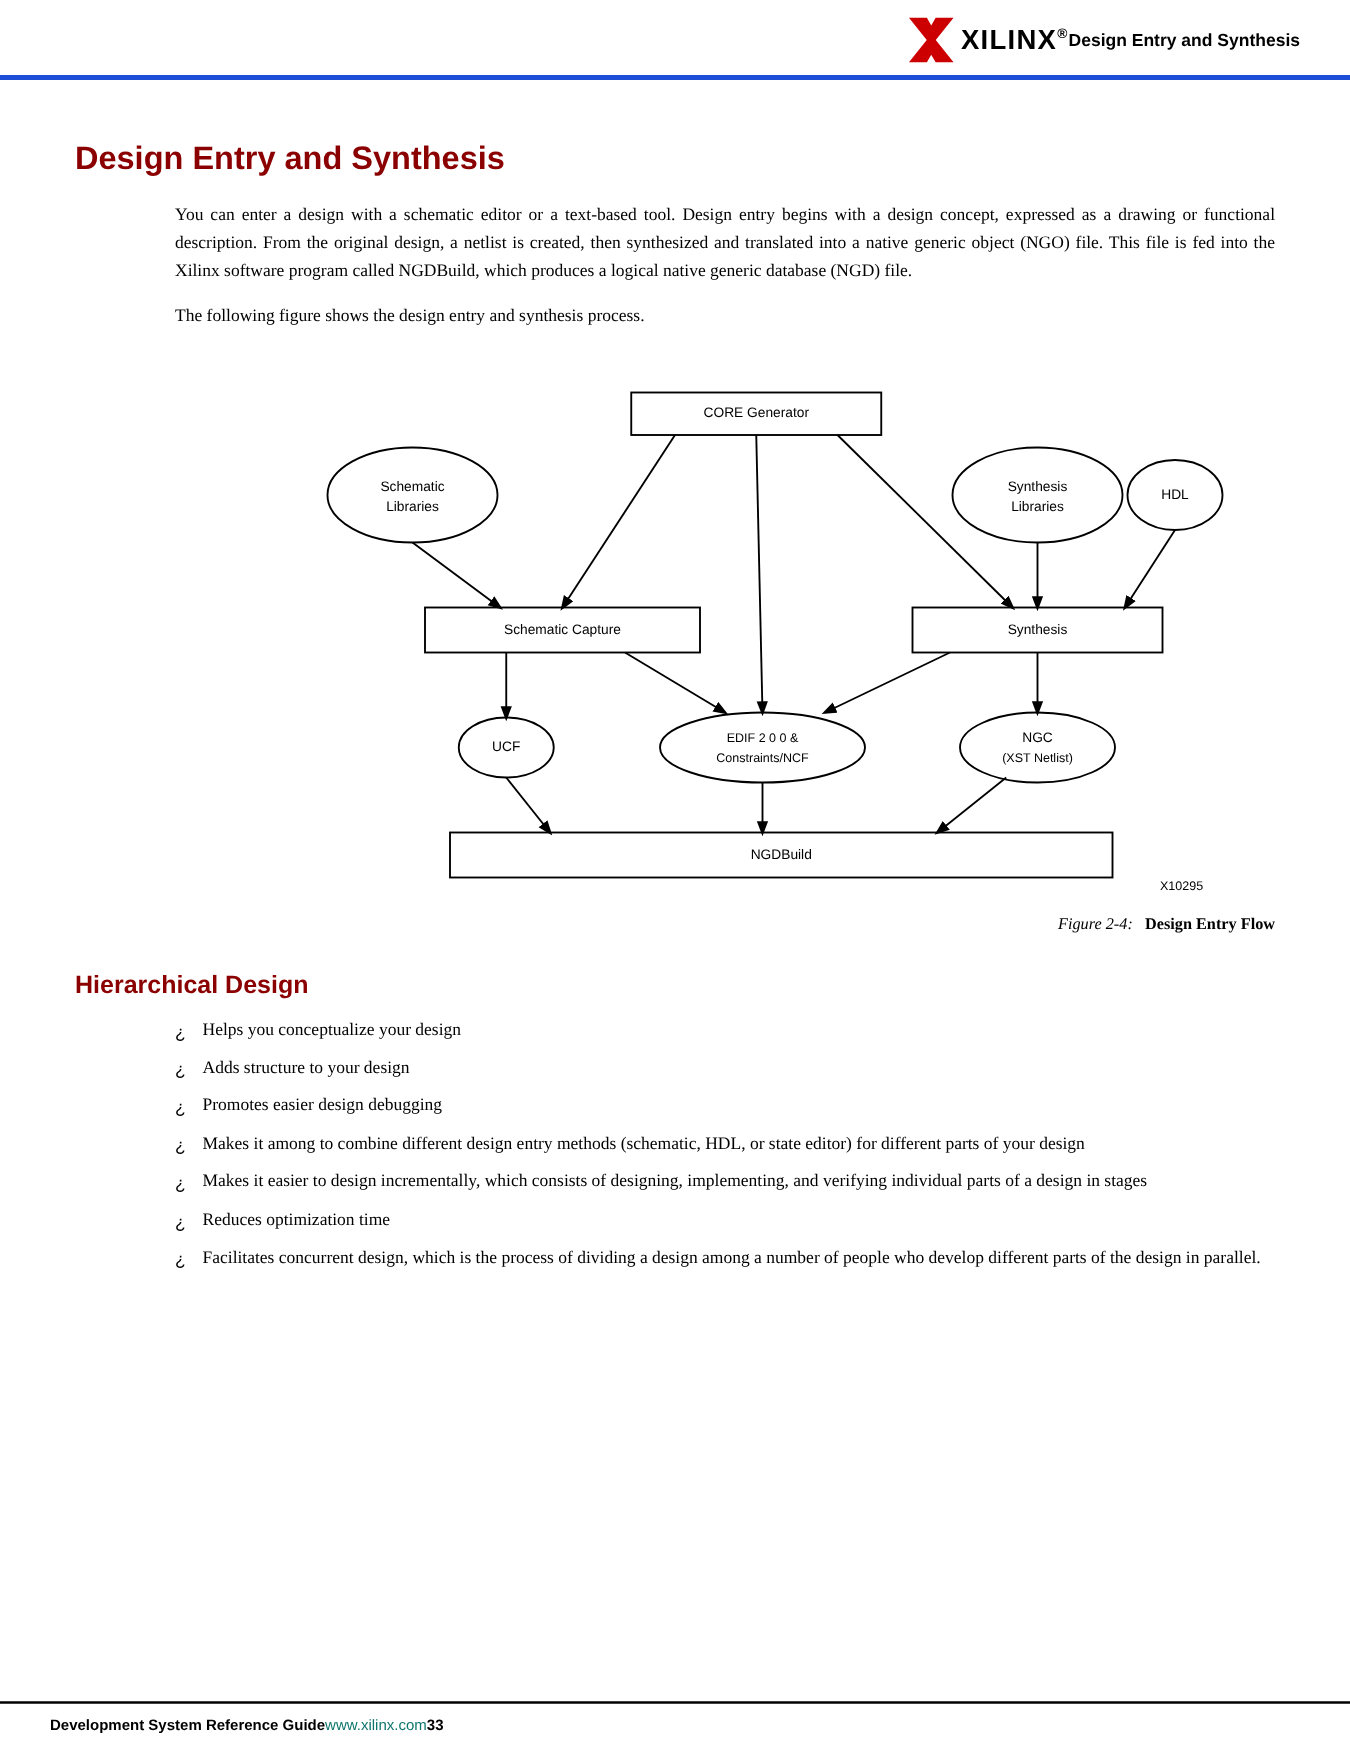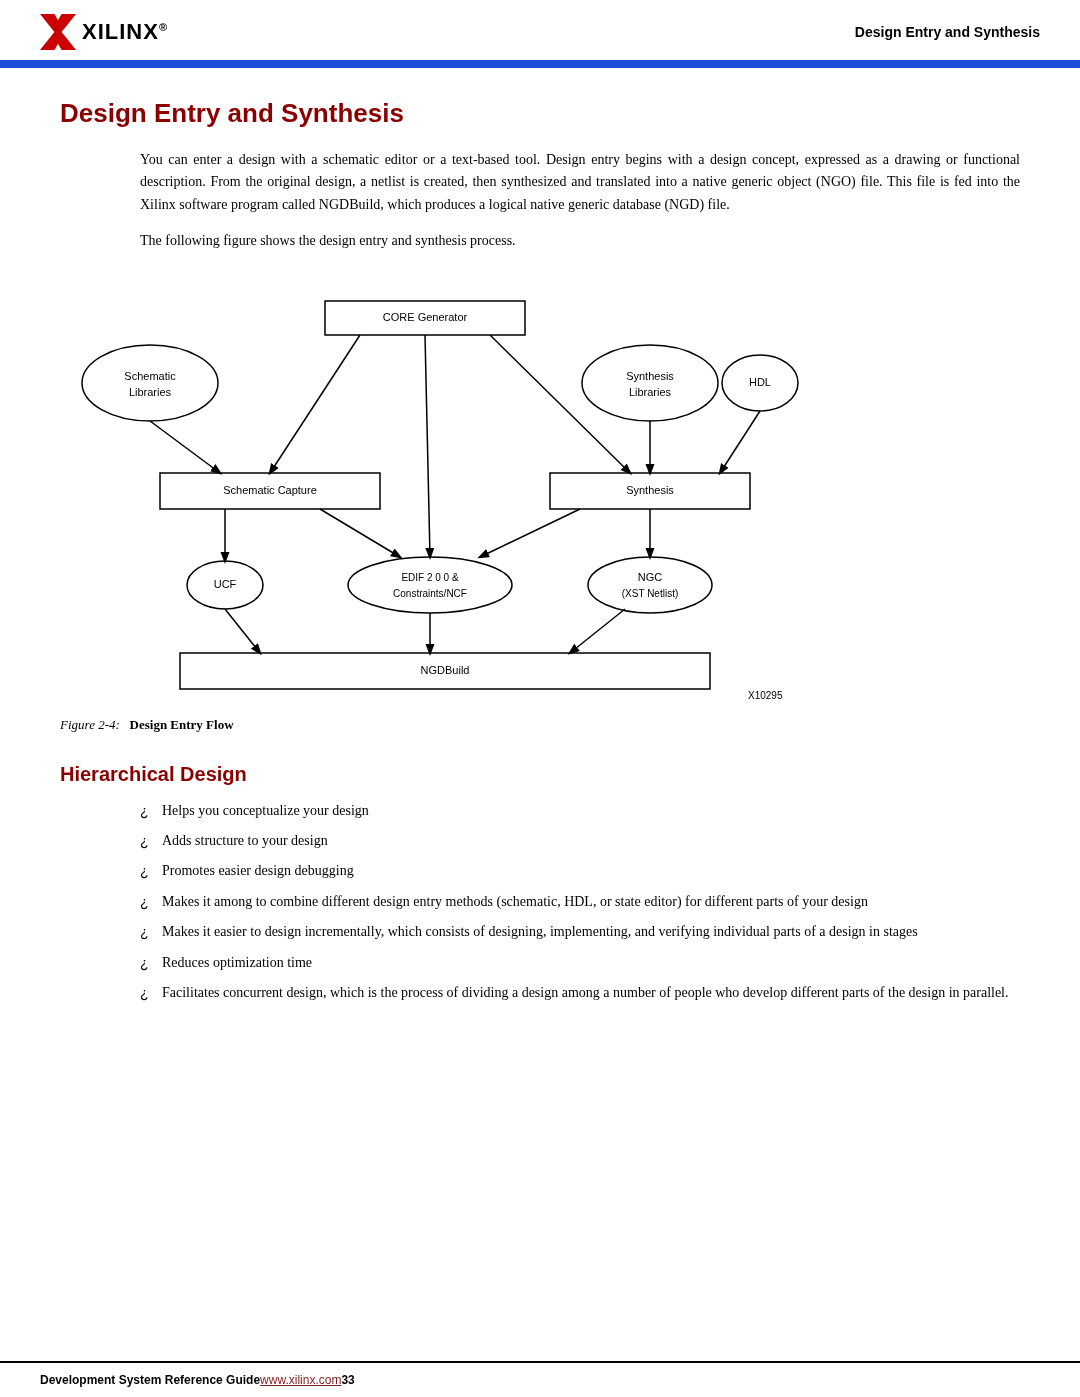--- a/index.html
+++ b/index.html
@@ -8,25 +8,25 @@
       background: #fff;
       color: #000;
       width: 1080px;
       min-height: 1397px;
       position: relative;
     }
 
     
     .page-header {
       display: flex;
-      justify-content: space-between;
+      justify-content: flex-end;
       align-items: center;
       padding: 14px 40px 10px 40px;
-      border-bottom: 8px solid #1d4ed8;
-      margin-bottom: 0;
+      border-bottom: 4px solid #1d4ed8;
+      margin-bottom: 17px;
     }
     .xilinx-logo {
       display: flex;
       align-items: center;
       gap: 6px;
     }
     .xilinx-x {
       width: 36px;
       height: 36px;
     }
@@ -58,21 +58,21 @@
       margin-left: 80px;
       margin-bottom: 14px;
       text-align: justify;
     }
 
     
     .figure-container {
       margin: 30px auto 10px auto;
       display: flex;
       flex-direction: column;
-      align-items: flex-start;
+      align-items: flex-end;
     }
 
     
     .diagram-area {
       width: 780px;
       border: none;
     }
 
     .figure-caption {
       font-size: 13px;
@@ -124,21 +124,21 @@
       right: 0;
       border-top: 2px solid #000;
       padding: 10px 40px;
       display: flex;
       justify-content: flex-start;
       align-items: center;
       font-family: Arial, sans-serif;
       font-size: 12px;
     }
     .footer-left { font-weight: bold; }
-    .footer-center { color: #7f1d1d; text-decoration: underline; }
+    .footer-center { color: #0f766e; }
     .footer-right { font-weight: bold; }
     .diagram-text { font-family: Arial, sans-serif; font-size: 11px; text-anchor: middle; dominant-baseline: middle; }
     .diagram-text-small { font-family: Arial, sans-serif; font-size: 10px; text-anchor: middle; dominant-baseline: middle; }
   </style>
 </head>
 <body>
 
 <div class="page-header">
   <div class="xilinx-logo">
     <svg class="xilinx-x" viewBox="0 0 40 40">

